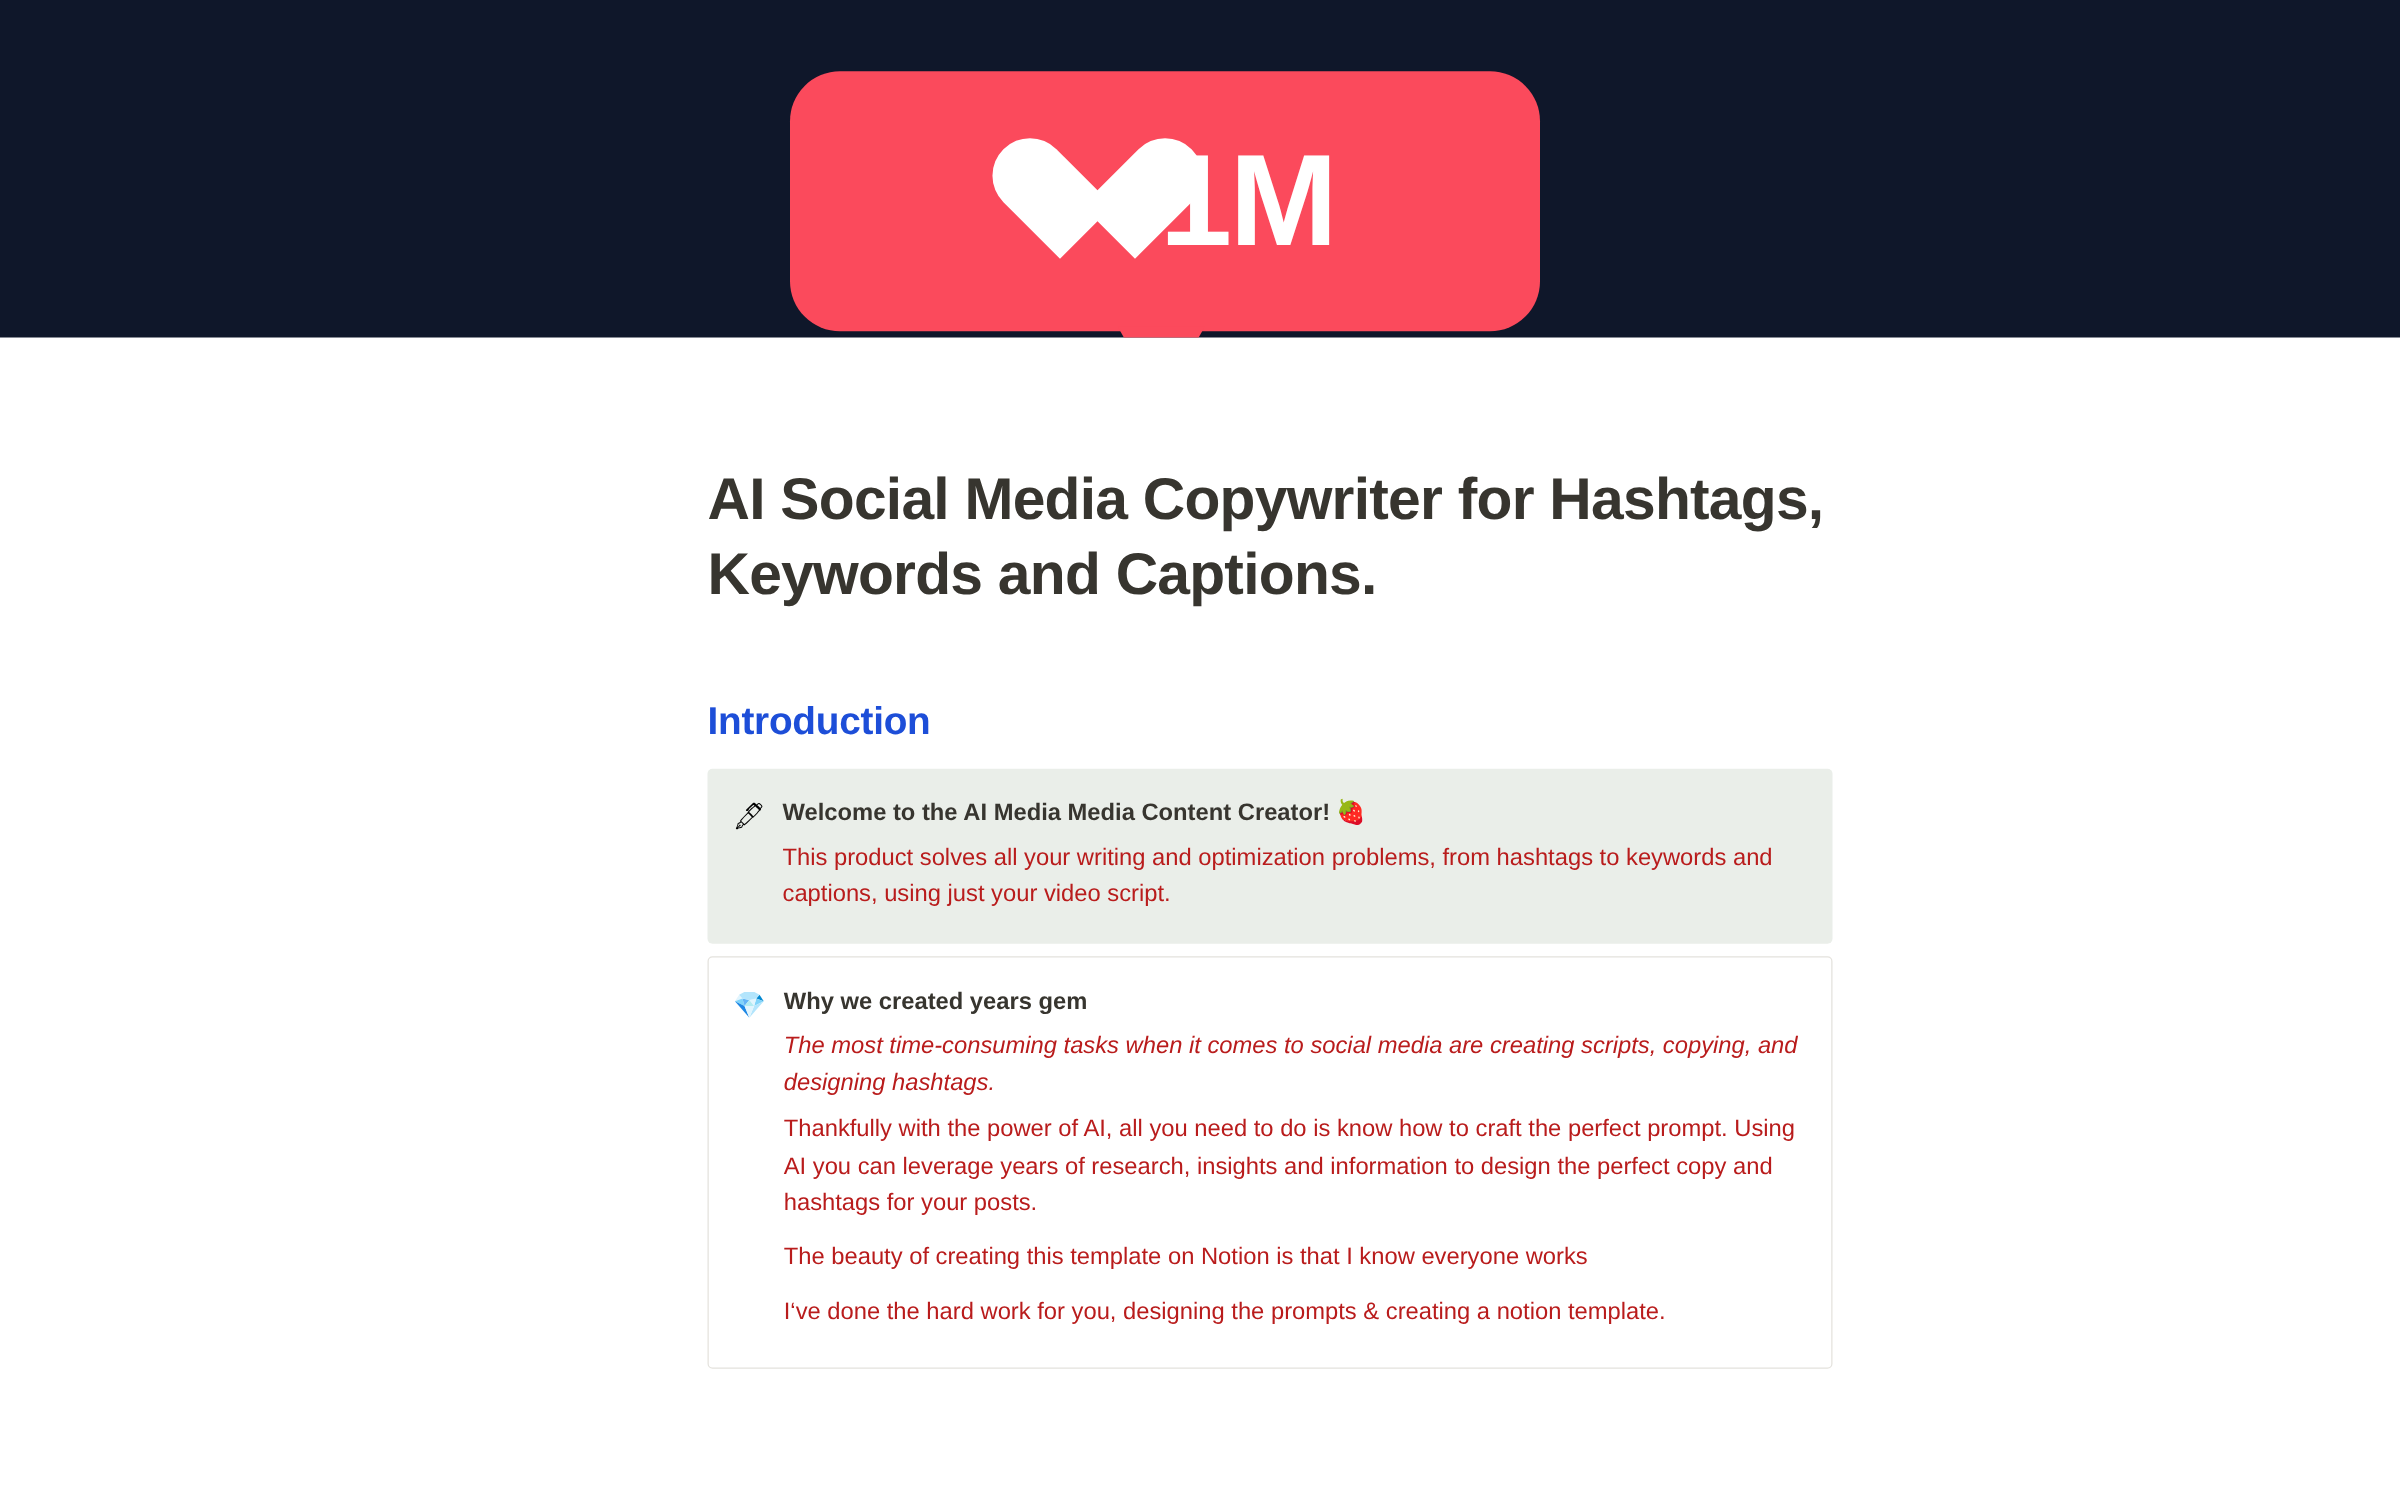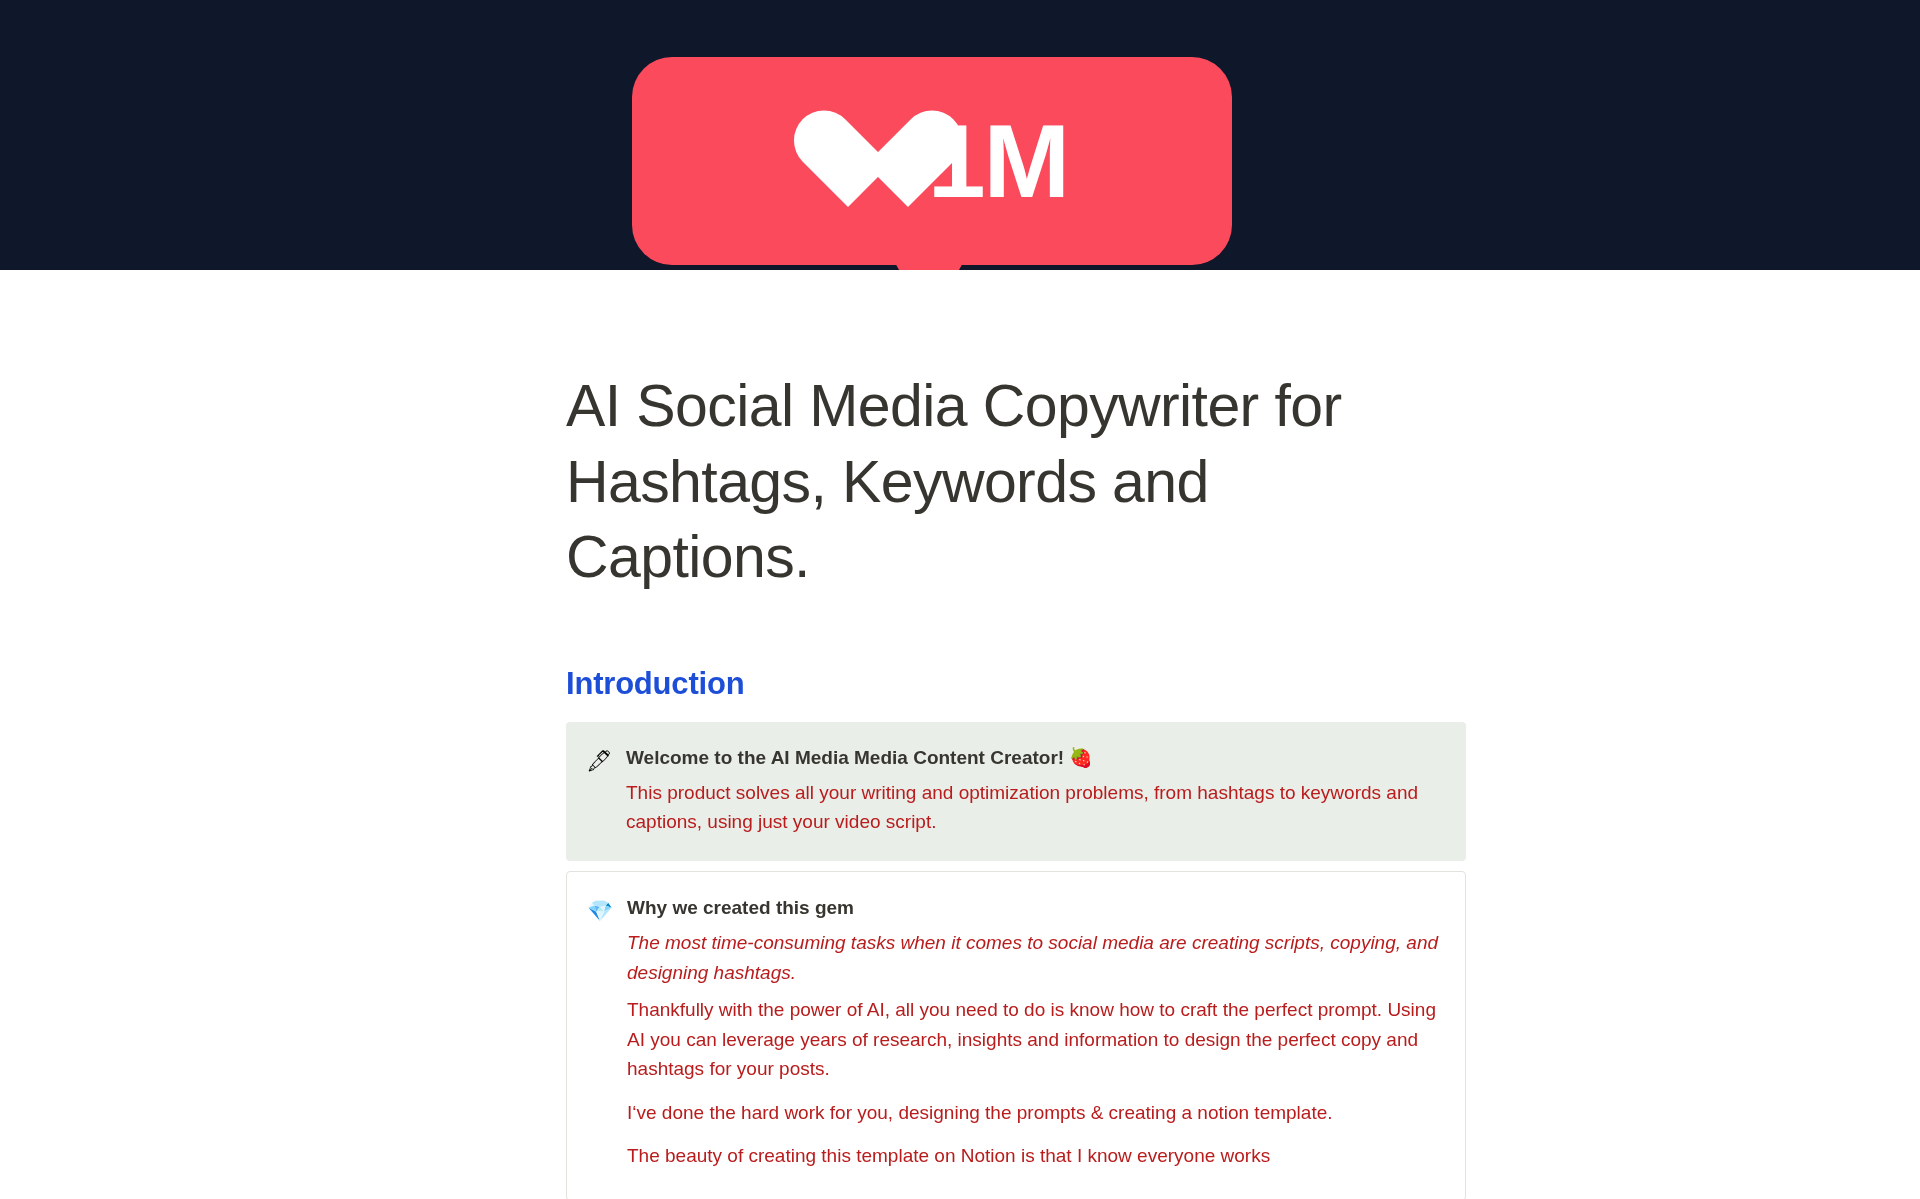--- a/index.html
+++ b/index.html
@@ -139,23 +139,23 @@
   
   .doc {
     width: 900px;
     margin: 0 auto;
     padding: 0 0 40px 0;
     position: relative;
     left: 56px;
   }
 
   .page-title {
-    font-size: 59px;
+    font-size: 47px;
     line-height: 1.28;
-    font-weight: 400;
+    font-weight: 700;
     color: #37352f;
     letter-spacing: -0.6px;
     margin: 99px 0 0 0;
     max-width: 900px;
   }
 
   .section-heading {
     font-size: 31px;
     font-weight: 700;
     color: #1d4ed8;
@@ -239,22 +239,22 @@
       <div class="callout-emoji">🖋</div>
       <div class="callout-body">
         <div class="callout-title">Welcome to the AI Media Media Content Creator! 🍓</div>
         <p class="callout-p">This product solves all your writing and optimization problems, from hashtags to keywords and captions, using just your video script.</p>
       </div>
     </div>
 
     <div class="callout callout-plain">
       <div class="callout-emoji">💎</div>
       <div class="callout-body">
-        <div class="callout-title">Why we created this gem</div>
+        <div class="callout-title">Why we created years gem</div>
         <p class="callout-p tight">The most time-consuming tasks when it comes to social media are creating scripts, copying, and designing hashtags.</p>
         <p class="callout-p">Thankfully with the power of AI, all you need to do is know how to craft the perfect prompt. Using AI you can leverage years of research, insights and information to design the perfect copy and hashtags for your posts.</p>
+        <p class="callout-p">The beauty of creating this template on Notion is that I know everyone works</p>
         <p class="callout-p">I‘ve done the hard work for you, designing the prompts &amp; creating a notion template.</p>
-        <p class="callout-p">The beauty of creating this template on Notion is that I know everyone works</p>
       </div>
     </div>
 
   </div>
 </div>
 
 </body></html>

